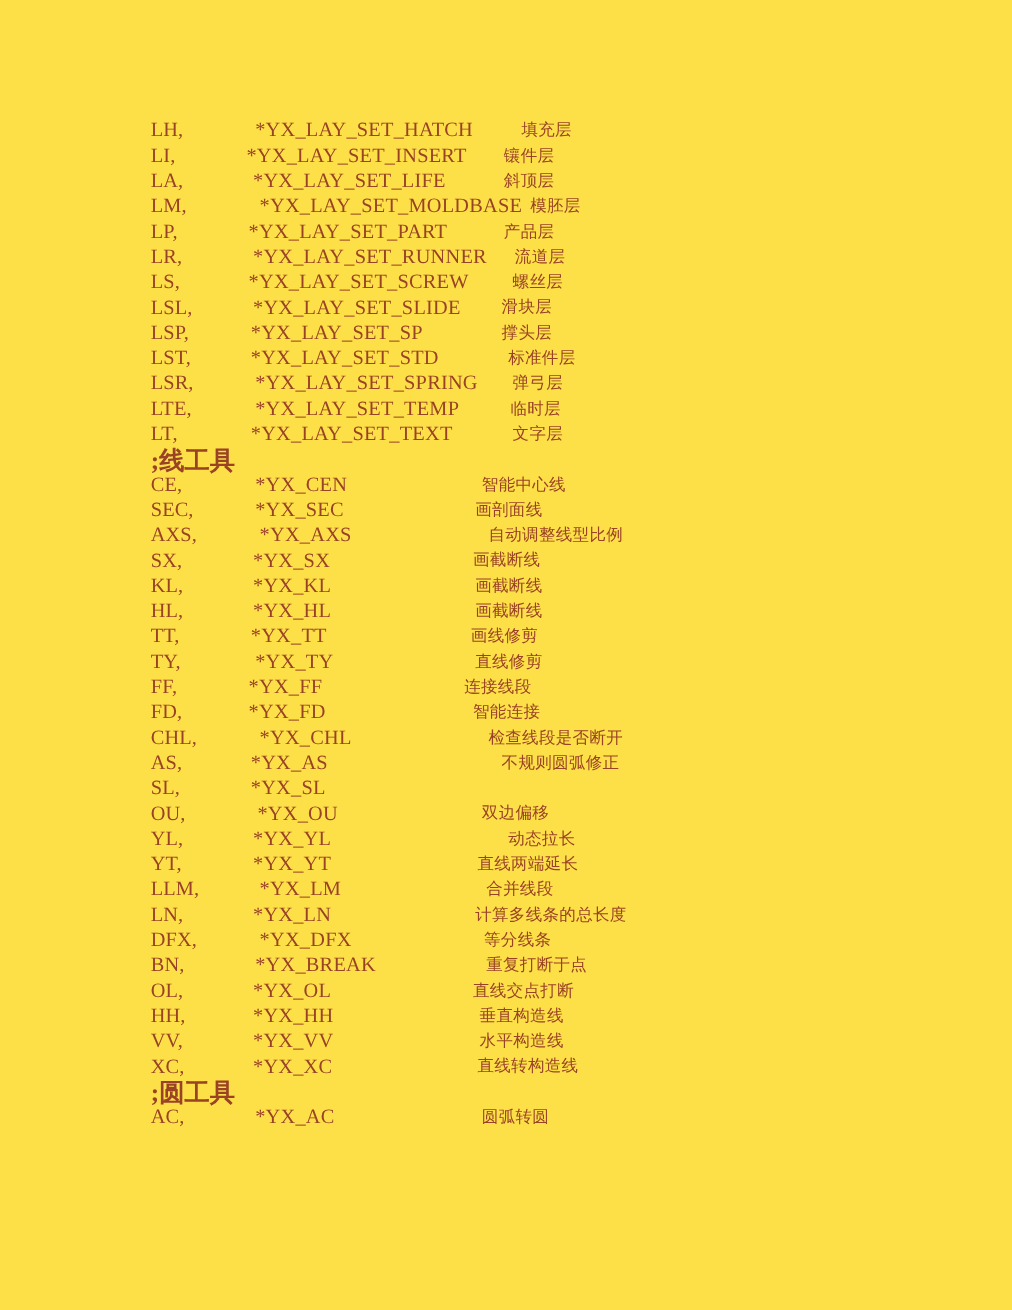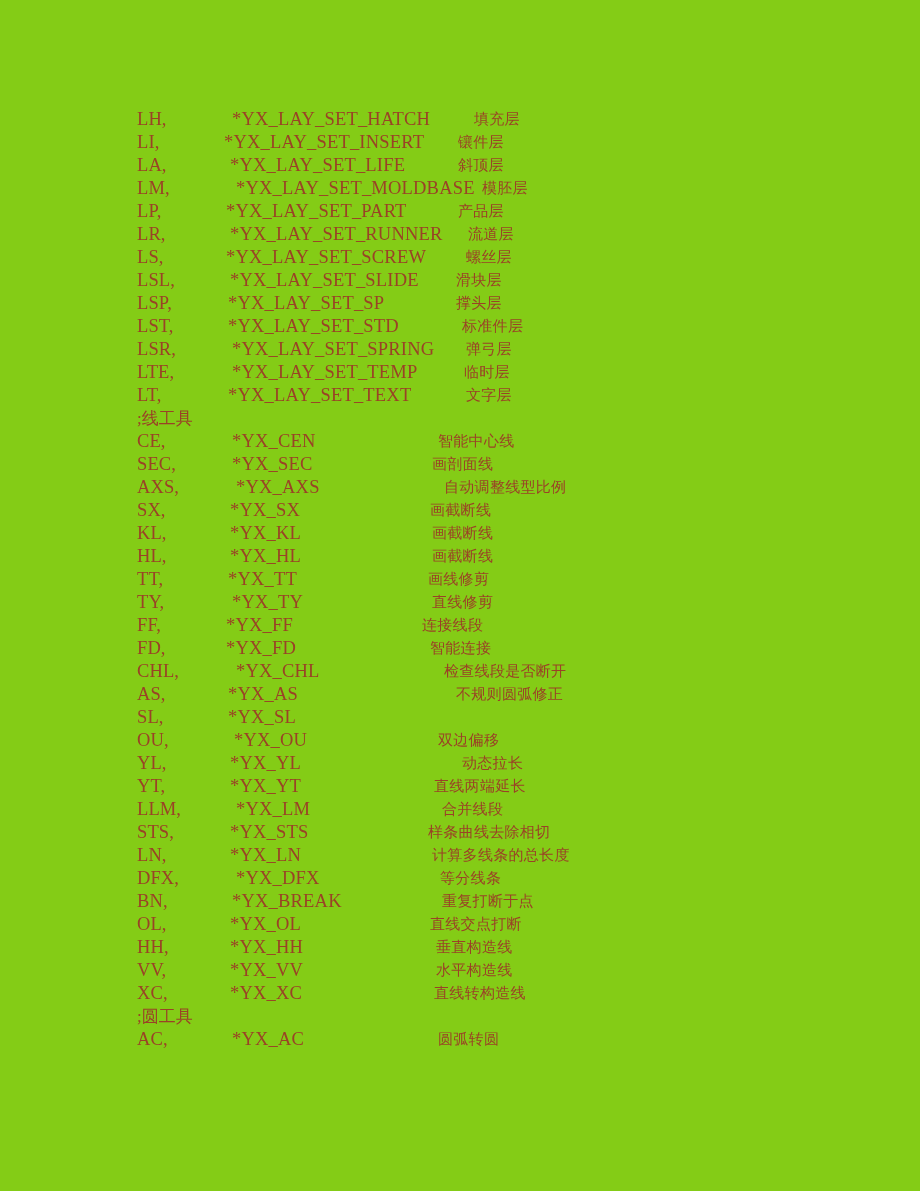--- a/index.html
+++ b/index.html
@@ -16,21 +16,21 @@
     color: #9a4226;
     -webkit-font-smoothing: antialiased;
   }
 
   #page {
     position: absolute;
     left: 0;
     top: 0;
     width: 920px;
     height: 1191px;
-    background: #84cc16;
+    background: #fde047;
   }
 
   #doc-body {
     position: absolute;
     left: 137px;
     top: 108px;
     width: 740px;
   }
 
   .row {
@@ -61,21 +61,22 @@
     top: 0;
     font-size: 15px;
     font-family: "Liberation Serif", "DejaVu Serif", serif;
     letter-spacing: 0.3px;
   }
 
   .section-head {
     position: absolute;
     left: 0;
     top: 0;
-    font-size: 17px;
+    font-size: 23px;
+    font-weight: bold;
   }
 </style>
 </head>
 <body>
 
 <div id="page">
   <div id="doc-body">
       <div class="row"><span class="alias">LH,</span><span class="cmd" style="left: 95px;">*YX_LAY_SET_HATCH</span><span class="desc" style="left: 337px;">填充层</span></div>
       <div class="row"><span class="alias">LI,</span><span class="cmd" style="left: 87px;">*YX_LAY_SET_INSERT</span><span class="desc" style="left: 321px;">镶件层</span></div>
       <div class="row"><span class="alias">LA,</span><span class="cmd" style="left: 93px;">*YX_LAY_SET_LIFE</span><span class="desc" style="left: 321px;">斜顶层</span></div>
@@ -100,21 +101,20 @@
       <div class="row"><span class="alias">TY,</span><span class="cmd" style="left: 95px;">*YX_TY</span><span class="desc" style="left: 295px;">直线修剪</span></div>
       <div class="row"><span class="alias">FF,</span><span class="cmd" style="left: 89px;">*YX_FF</span><span class="desc" style="left: 285px;">连接线段</span></div>
       <div class="row"><span class="alias">FD,</span><span class="cmd" style="left: 89px;">*YX_FD</span><span class="desc" style="left: 293px;">智能连接</span></div>
       <div class="row"><span class="alias">CHL,</span><span class="cmd" style="left: 99px;">*YX_CHL</span><span class="desc" style="left: 307px;">检查线段是否断开</span></div>
       <div class="row"><span class="alias">AS,</span><span class="cmd" style="left: 91px;">*YX_AS</span><span class="desc" style="left: 297px; margin-left: 22px;">不规则圆弧修正</span></div>
       <div class="row"><span class="alias">SL,</span><span class="cmd" style="left: 91px;">*YX_SL</span></div>
       <div class="row"><span class="alias">OU,</span><span class="cmd" style="left: 97px;">*YX_OU</span><span class="desc" style="left: 301px;">双边偏移</span></div>
       <div class="row"><span class="alias">YL,</span><span class="cmd" style="left: 93px;">*YX_YL</span><span class="desc" style="left: 297px; margin-left: 28px;">动态拉长</span></div>
       <div class="row"><span class="alias">YT,</span><span class="cmd" style="left: 93px;">*YX_YT</span><span class="desc" style="left: 297px;">直线两端延长</span></div>
       <div class="row"><span class="alias">LLM,</span><span class="cmd" style="left: 99px;">*YX_LM</span><span class="desc" style="left: 305px;">合并线段</span></div>
-      <div class="row"><span class="alias">STS,</span><span class="cmd" style="left: 93px;">*YX_STS</span><span class="desc" style="left: 291px;">样条曲线去除相切</span></div>
       <div class="row"><span class="alias">LN,</span><span class="cmd" style="left: 93px;">*YX_LN</span><span class="desc" style="left: 295px;">计算多线条的总长度</span></div>
       <div class="row"><span class="alias">DFX,</span><span class="cmd" style="left: 99px;">*YX_DFX</span><span class="desc" style="left: 303px;">等分线条</span></div>
       <div class="row"><span class="alias">BN,</span><span class="cmd" style="left: 95px;">*YX_BREAK</span><span class="desc" style="left: 305px;">重复打断于点</span></div>
       <div class="row"><span class="alias">OL,</span><span class="cmd" style="left: 93px;">*YX_OL</span><span class="desc" style="left: 293px;">直线交点打断</span></div>
       <div class="row"><span class="alias">HH,</span><span class="cmd" style="left: 93px;">*YX_HH</span><span class="desc" style="left: 299px;">垂直构造线</span></div>
       <div class="row"><span class="alias">VV,</span><span class="cmd" style="left: 93px;">*YX_VV</span><span class="desc" style="left: 299px;">水平构造线</span></div>
       <div class="row"><span class="alias">XC,</span><span class="cmd" style="left: 93px;">*YX_XC</span><span class="desc" style="left: 297px;">直线转构造线</span></div>
       <div class="row section"><span class="section-head">;圆工具</span></div>
       <div class="row"><span class="alias">AC,</span><span class="cmd" style="left: 95px;">*YX_AC</span><span class="desc" style="left: 301px;">圆弧转圆</span></div>
     </div>

